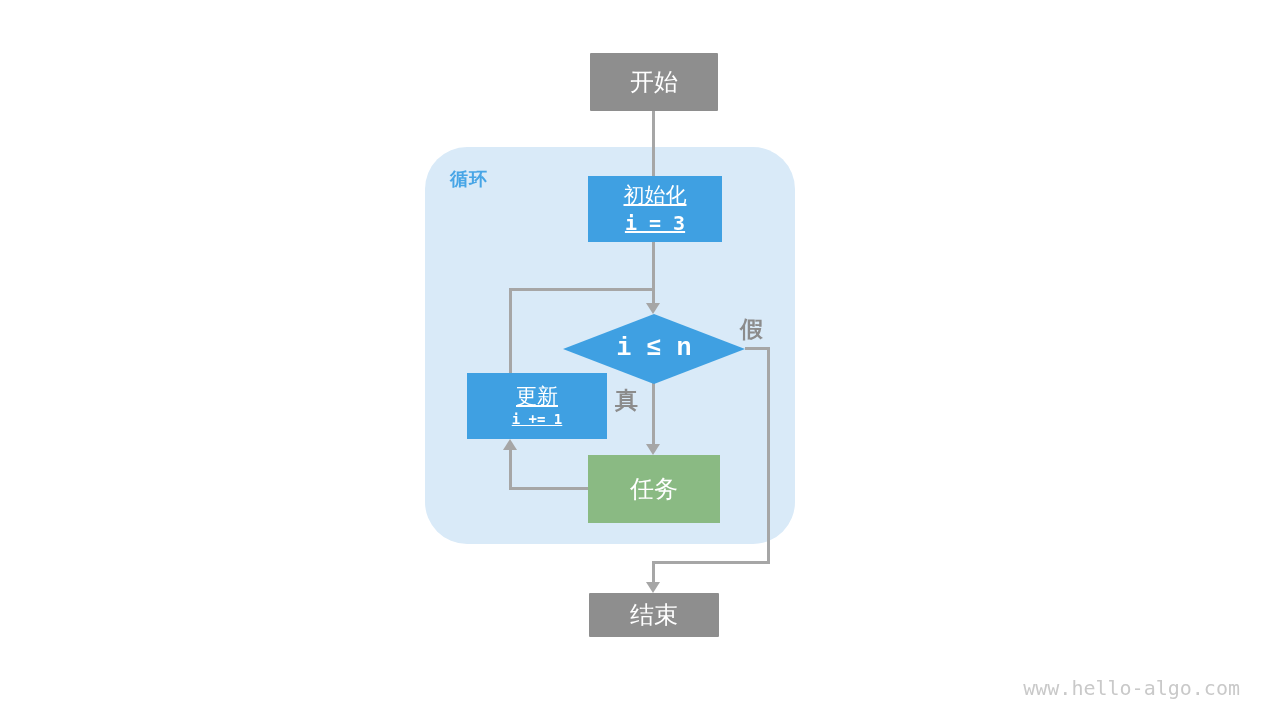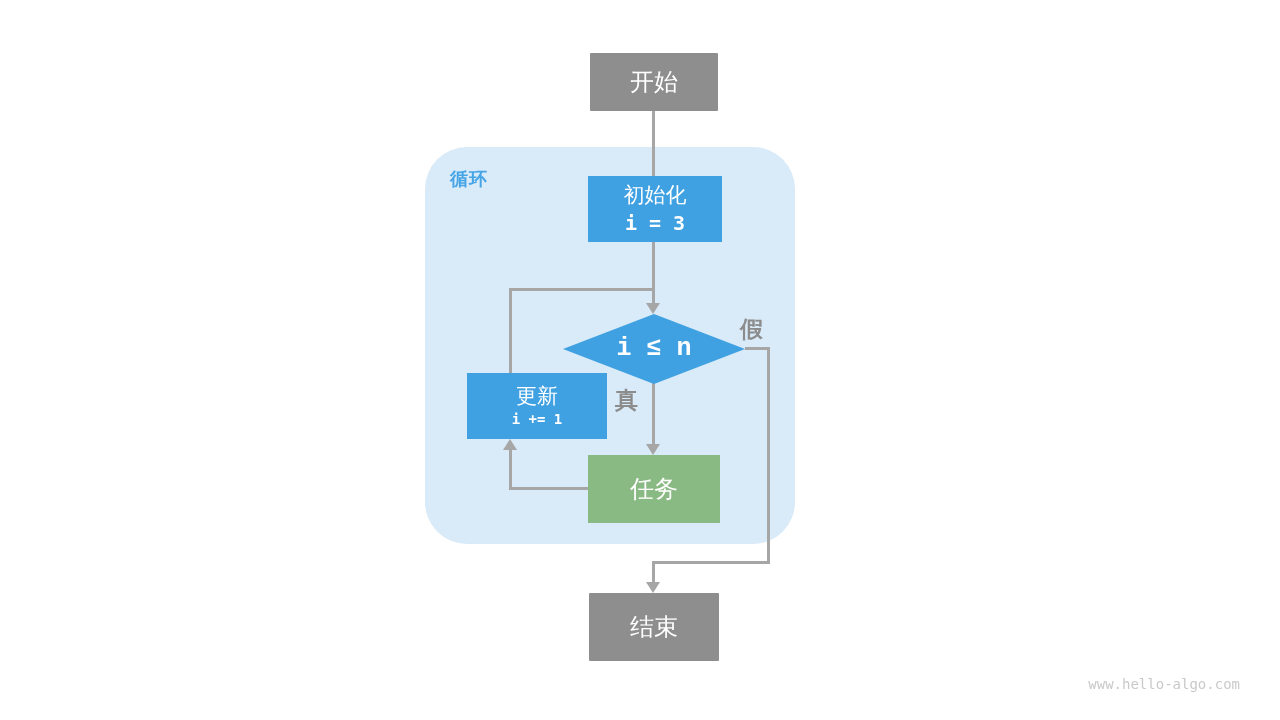--- a/index.html
+++ b/index.html
@@ -46,25 +46,26 @@
     color: var(--text-white, #ffffff);
     text-align: center;
     line-height: 1.25;
   }
   .node-terminal {
     background: var(--node-gray, #8e8e8e);
     border-radius: 1px;
     font-size: 24px;
   }
   #node-start { left: 590px; top: 53px;  width: 128px; height: 58px; }
-  #node-end   { left: 589px; top: 593px; width: 130px; height: 68px; }
+  #node-end   { left: 589px; top: 593px; width: 130px; height: 44px; }
 
   .node-process {
     background: var(--node-blue, #3fa0e2);
     font-size: 21px;
+    text-decoration: underline;
   }
   #node-init   { left: 588px; top: 176px; width: 134px; height: 66px; }
   #node-update { left: 443px; top: 373px; width: 140px; height: 66px; margin-left: 24px; }
 
   #node-task {
     left: 588px; top: 455px; width: 132px; height: 68px;
     background: var(--node-green, #8aba83);
     font-size: 24px;
     justify-content: center;
   }
@@ -127,21 +128,21 @@
   }
   #label-true  { left: 615px; top: 385px; }
   #label-false { left: 740px; top: 314px; }
 
   
   .watermark {
     position: absolute;
     right: 40px;
     top: 676px;
     font-family: "DejaVu Sans Mono", monospace;
-    font-size: 14px;
+    font-size: 20px;
     color: var(--watermark-gray, #c9c9c9);
     margin-left: 40px;
   }
 </style>
 </head>
 <body>
 
 <div class="canvas">
 
   <div class="loop-panel"></div>

